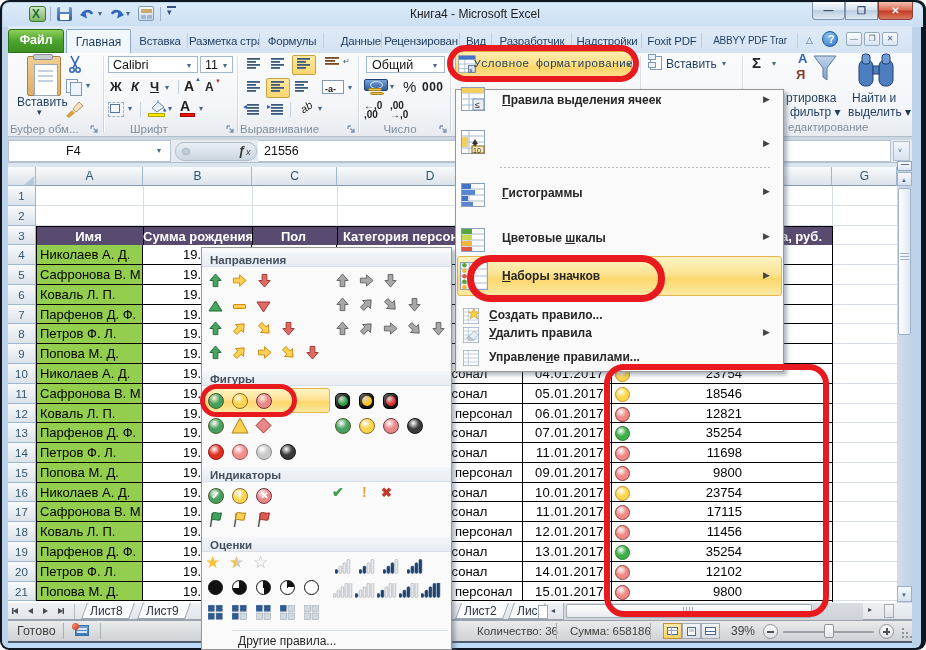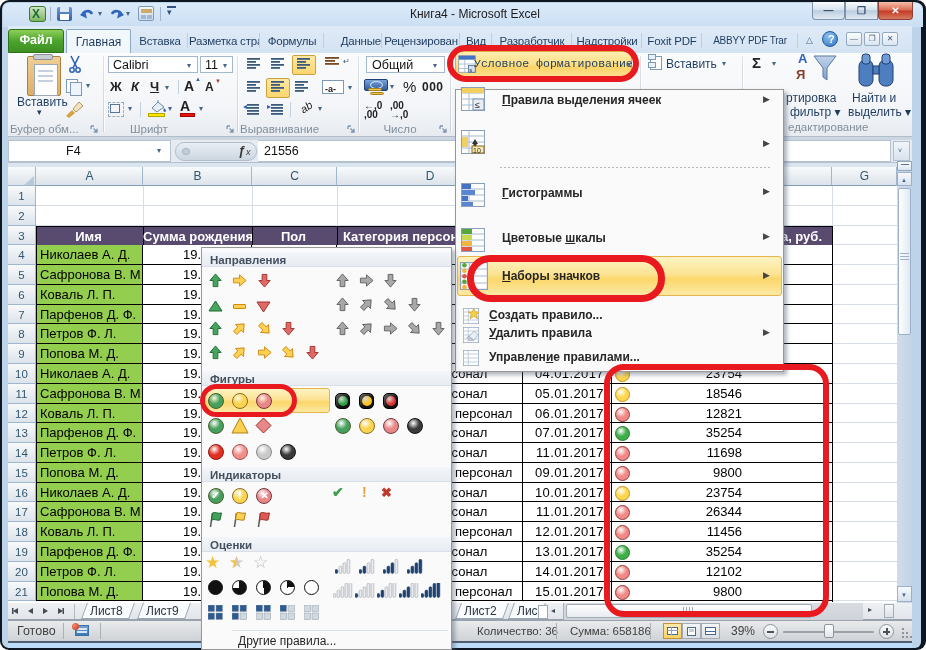--- a/index.html
+++ b/index.html
@@ -585,21 +585,21 @@
 <div class="t" style="left:518px;top:466px;font-size:13px;color:#000;white-space:nowrap;width:86px;text-align:right;letter-spacing:0.4px;">09.01.2017</div>
 <div style="position:absolute;left:615px;top:466px;width:15px;height:15px;border-radius:50%;background:radial-gradient(circle at 38% 30%, #ffffffb0 0%, #f08a87 45%, #f08a87 100%);border:1.5px solid #993430;box-sizing:border-box;"></div>
 <div class="t" style="left:640px;top:466px;font-size:13px;color:#000;white-space:nowrap;width:102px;text-align:right;">9800</div>
 <div class="t" style="left:430px;top:486px;font-size:13px;color:#000;white-space:nowrap;">персонал</div>
 <div class="t" style="left:518px;top:486px;font-size:13px;color:#000;white-space:nowrap;width:86px;text-align:right;letter-spacing:0.4px;">10.01.2017</div>
 <div style="position:absolute;left:615px;top:486px;width:15px;height:15px;border-radius:50%;background:radial-gradient(circle at 38% 30%, #ffffffb0 0%, #ffd74f 45%, #ffd74f 100%);border:1.5px solid #c08f1f;box-sizing:border-box;"></div>
 <div class="t" style="left:640px;top:486px;font-size:13px;color:#000;white-space:nowrap;width:102px;text-align:right;">23754</div>
 <div class="t" style="left:430px;top:505px;font-size:13px;color:#000;white-space:nowrap;">персонал</div>
 <div class="t" style="left:518px;top:505px;font-size:13px;color:#000;white-space:nowrap;width:86px;text-align:right;letter-spacing:0.4px;">11.01.2017</div>
 <div style="position:absolute;left:615px;top:505px;width:15px;height:15px;border-radius:50%;background:radial-gradient(circle at 38% 30%, #ffffffb0 0%, #f08a87 45%, #f08a87 100%);border:1.5px solid #993430;box-sizing:border-box;"></div>
-<div class="t" style="left:640px;top:505px;font-size:13px;color:#000;white-space:nowrap;width:102px;text-align:right;">26344</div>
+<div class="t" style="left:640px;top:505px;font-size:13px;color:#000;white-space:nowrap;width:102px;text-align:right;">17115</div>
 <div class="t" style="left:455px;top:525px;font-size:13px;color:#000;white-space:nowrap;">персонал</div>
 <div class="t" style="left:518px;top:525px;font-size:13px;color:#000;white-space:nowrap;width:86px;text-align:right;letter-spacing:0.4px;">12.01.2017</div>
 <div style="position:absolute;left:615px;top:525px;width:15px;height:15px;border-radius:50%;background:radial-gradient(circle at 38% 30%, #ffffffb0 0%, #f08a87 45%, #f08a87 100%);border:1.5px solid #993430;box-sizing:border-box;"></div>
 <div class="t" style="left:640px;top:525px;font-size:13px;color:#000;white-space:nowrap;width:102px;text-align:right;">11456</div>
 <div class="t" style="left:430px;top:545px;font-size:13px;color:#000;white-space:nowrap;">персонал</div>
 <div class="t" style="left:518px;top:545px;font-size:13px;color:#000;white-space:nowrap;width:86px;text-align:right;letter-spacing:0.4px;">13.01.2017</div>
 <div style="position:absolute;left:615px;top:545px;width:15px;height:15px;border-radius:50%;background:radial-gradient(circle at 38% 30%, #ffffffb0 0%, #3fae49 45%, #3fae49 100%);border:1.5px solid #1e7a28;box-sizing:border-box;"></div>
 <div class="t" style="left:640px;top:545px;font-size:13px;color:#000;white-space:nowrap;width:102px;text-align:right;">35254</div>
 <div class="t" style="left:430px;top:565px;font-size:13px;color:#000;white-space:nowrap;">персонал</div>
 <div class="t" style="left:518px;top:565px;font-size:13px;color:#000;white-space:nowrap;width:86px;text-align:right;letter-spacing:0.4px;">14.01.2017</div>

